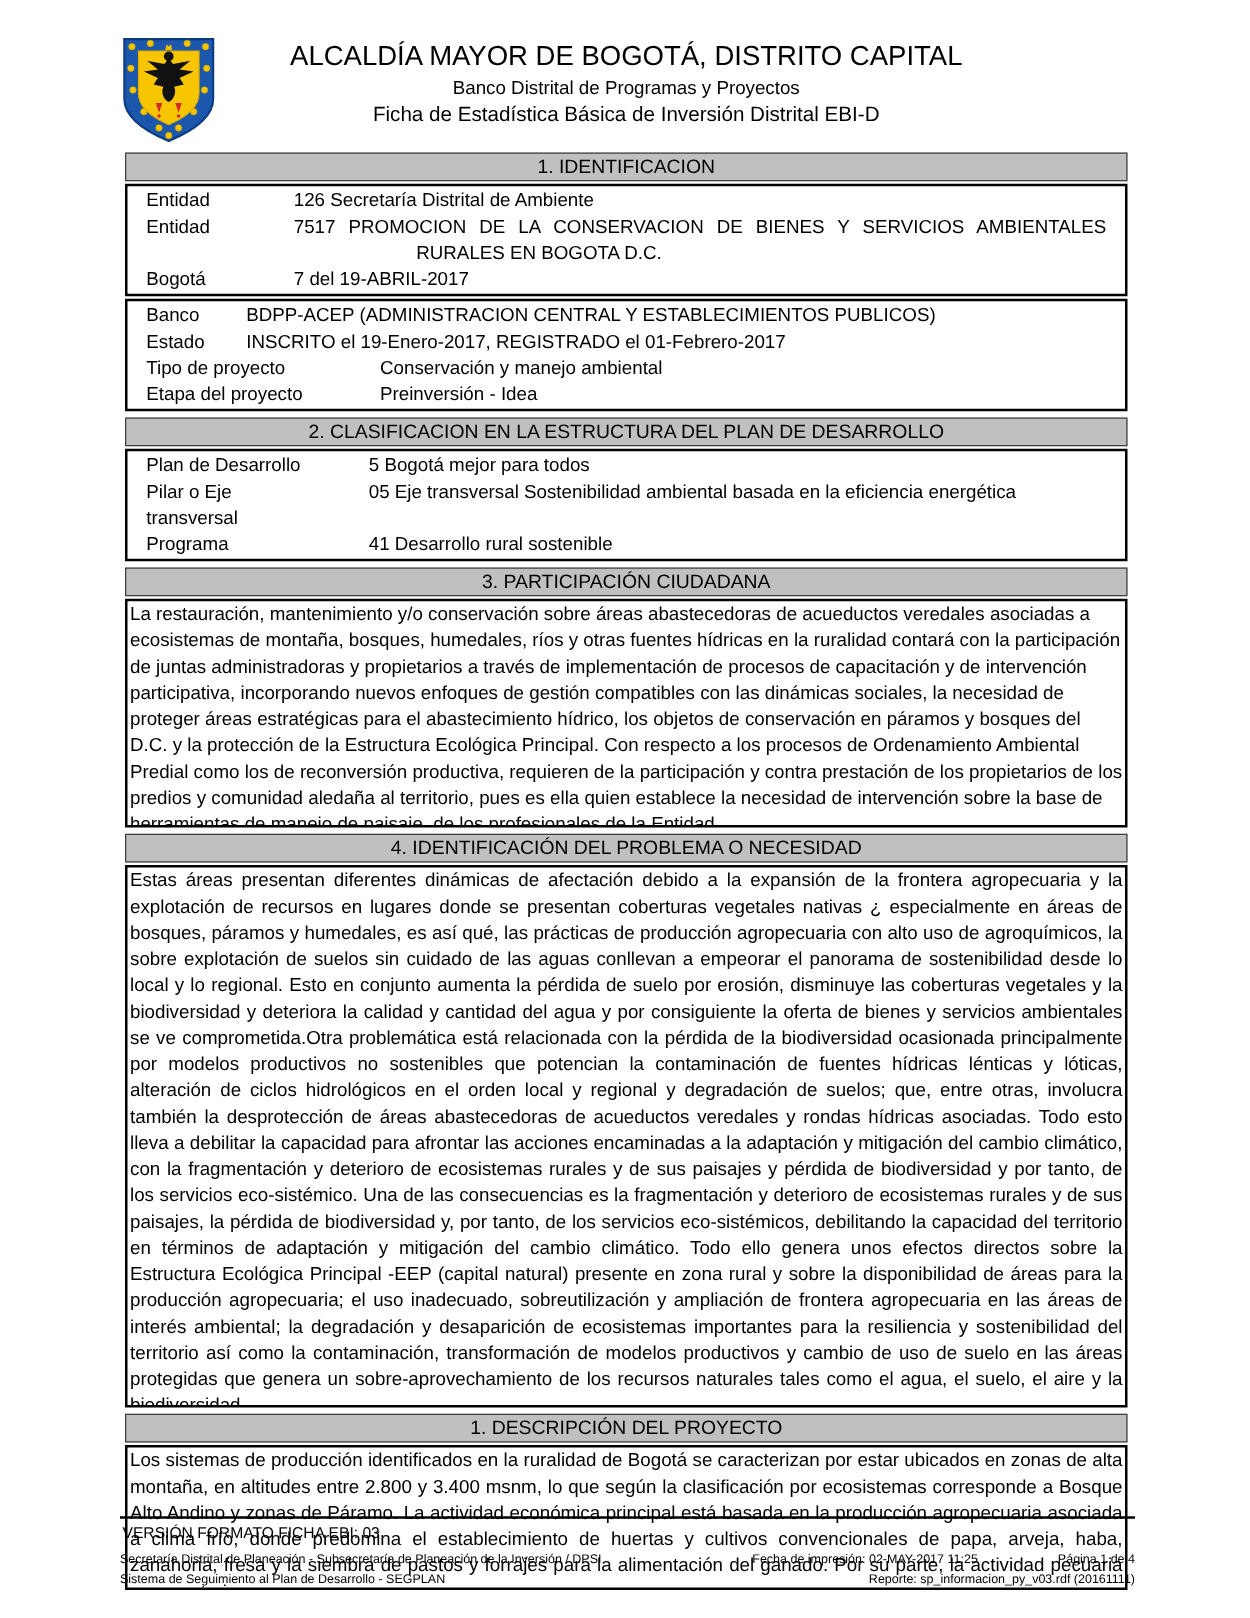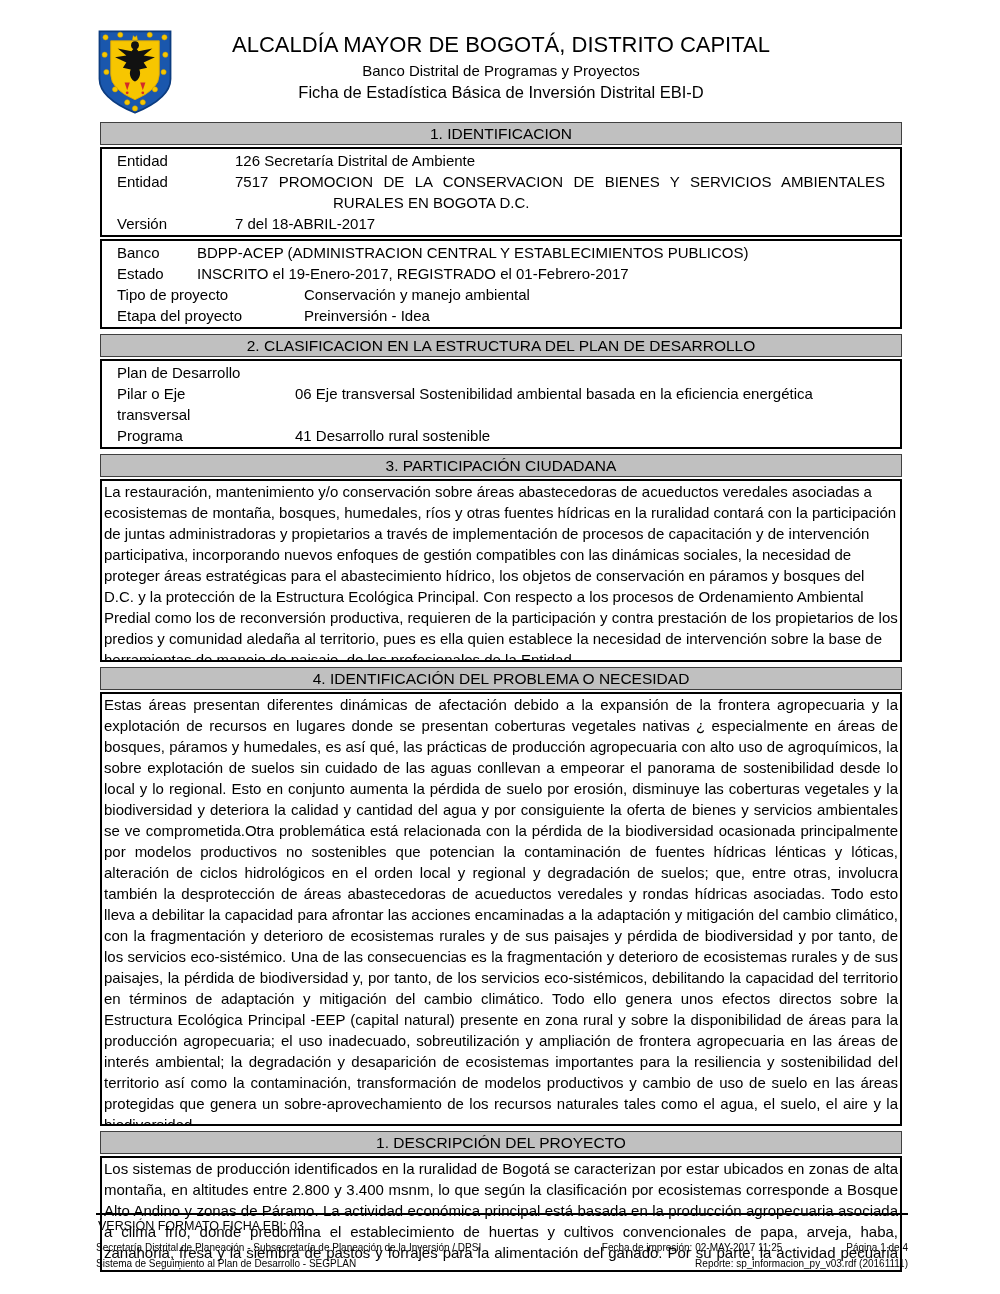--- a/index.html
+++ b/index.html
@@ -105,22 +105,22 @@
   <div class="box">
     <div class="row lw118">
       <div class="lbl">Entidad</div>
       <div class="val">126 Secretaría Distrital de Ambiente</div>
     </div>
     <div class="row lw118">
       <div class="lbl">Entidad</div>
       <div class="val hang">7517 PROMOCION DE LA CONSERVACION DE BIENES Y SERVICIOS AMBIENTALES RURALES EN BOGOTA D.C.</div>
     </div>
     <div class="row lw118">
-      <div class="lbl">Versión</div>
-      <div class="val">7 del 18-ABRIL-2017</div>
+      <div class="lbl">Bogotá</div>
+      <div class="val">7 del 19-ABRIL-2017</div>
     </div>
   </div>
 
   <div class="box">
     <div class="row lw80">
       <div class="lbl">Banco</div>
       <div class="val">BDPP-ACEP (ADMINISTRACION CENTRAL Y ESTABLECIMIENTOS PUBLICOS)</div>
     </div>
     <div class="row lw80">
       <div class="lbl">Estado</div>
@@ -134,24 +134,25 @@
       <div class="lbl">Etapa del proyecto</div>
       <div class="val">Preinversión - Idea</div>
     </div>
   </div>
 
   <div class="sec-bar">2. CLASIFICACION EN LA ESTRUCTURA DEL PLAN DE DESARROLLO</div>
 
   <div class="box">
     <div class="row lw178">
       <div class="lbl">Plan de Desarrollo</div>
+      <div class="val">5 Bogotá mejor para todos</div>
     </div>
     <div class="row narrow-lbl">
       <div class="lbl"><span>Pilar o Eje transversal</span></div>
-      <div class="val">06 Eje transversal Sostenibilidad ambiental basada en la eficiencia energética</div>
+      <div class="val">05 Eje transversal Sostenibilidad ambiental basada en la eficiencia energética</div>
     </div>
     <div class="row lw178">
       <div class="lbl">Programa</div>
       <div class="val">41 Desarrollo rural sostenible</div>
     </div>
   </div>
 
   <div class="sec-bar">3. PARTICIPACIÓN CIUDADANA</div>
   <div class="box para h-s3">La restauración, mantenimiento y/o conservación sobre áreas abastecedoras de acueductos veredales asociadas a ecosistemas de montaña, bosques, humedales, ríos y otras fuentes hídricas en la ruralidad contará con la participación de juntas administradoras y propietarios a través de implementación de procesos de capacitación y de intervención participativa, incorporando nuevos enfoques de gestión compatibles con las dinámicas sociales, la necesidad de proteger áreas estratégicas para el abastecimiento hídrico, los objetos de conservación en páramos y bosques del D.C. y la protección de la Estructura Ecológica Principal. Con respecto a los procesos de Ordenamiento Ambiental Predial como los de reconversión productiva, requieren de la participación y contra prestación de los propietarios de los predios y comunidad aledaña al territorio, pues es ella quien establece la necesidad de intervención sobre la base de herramientas de manejo de paisaje, de los profesionales de la Entidad.</div>
 

